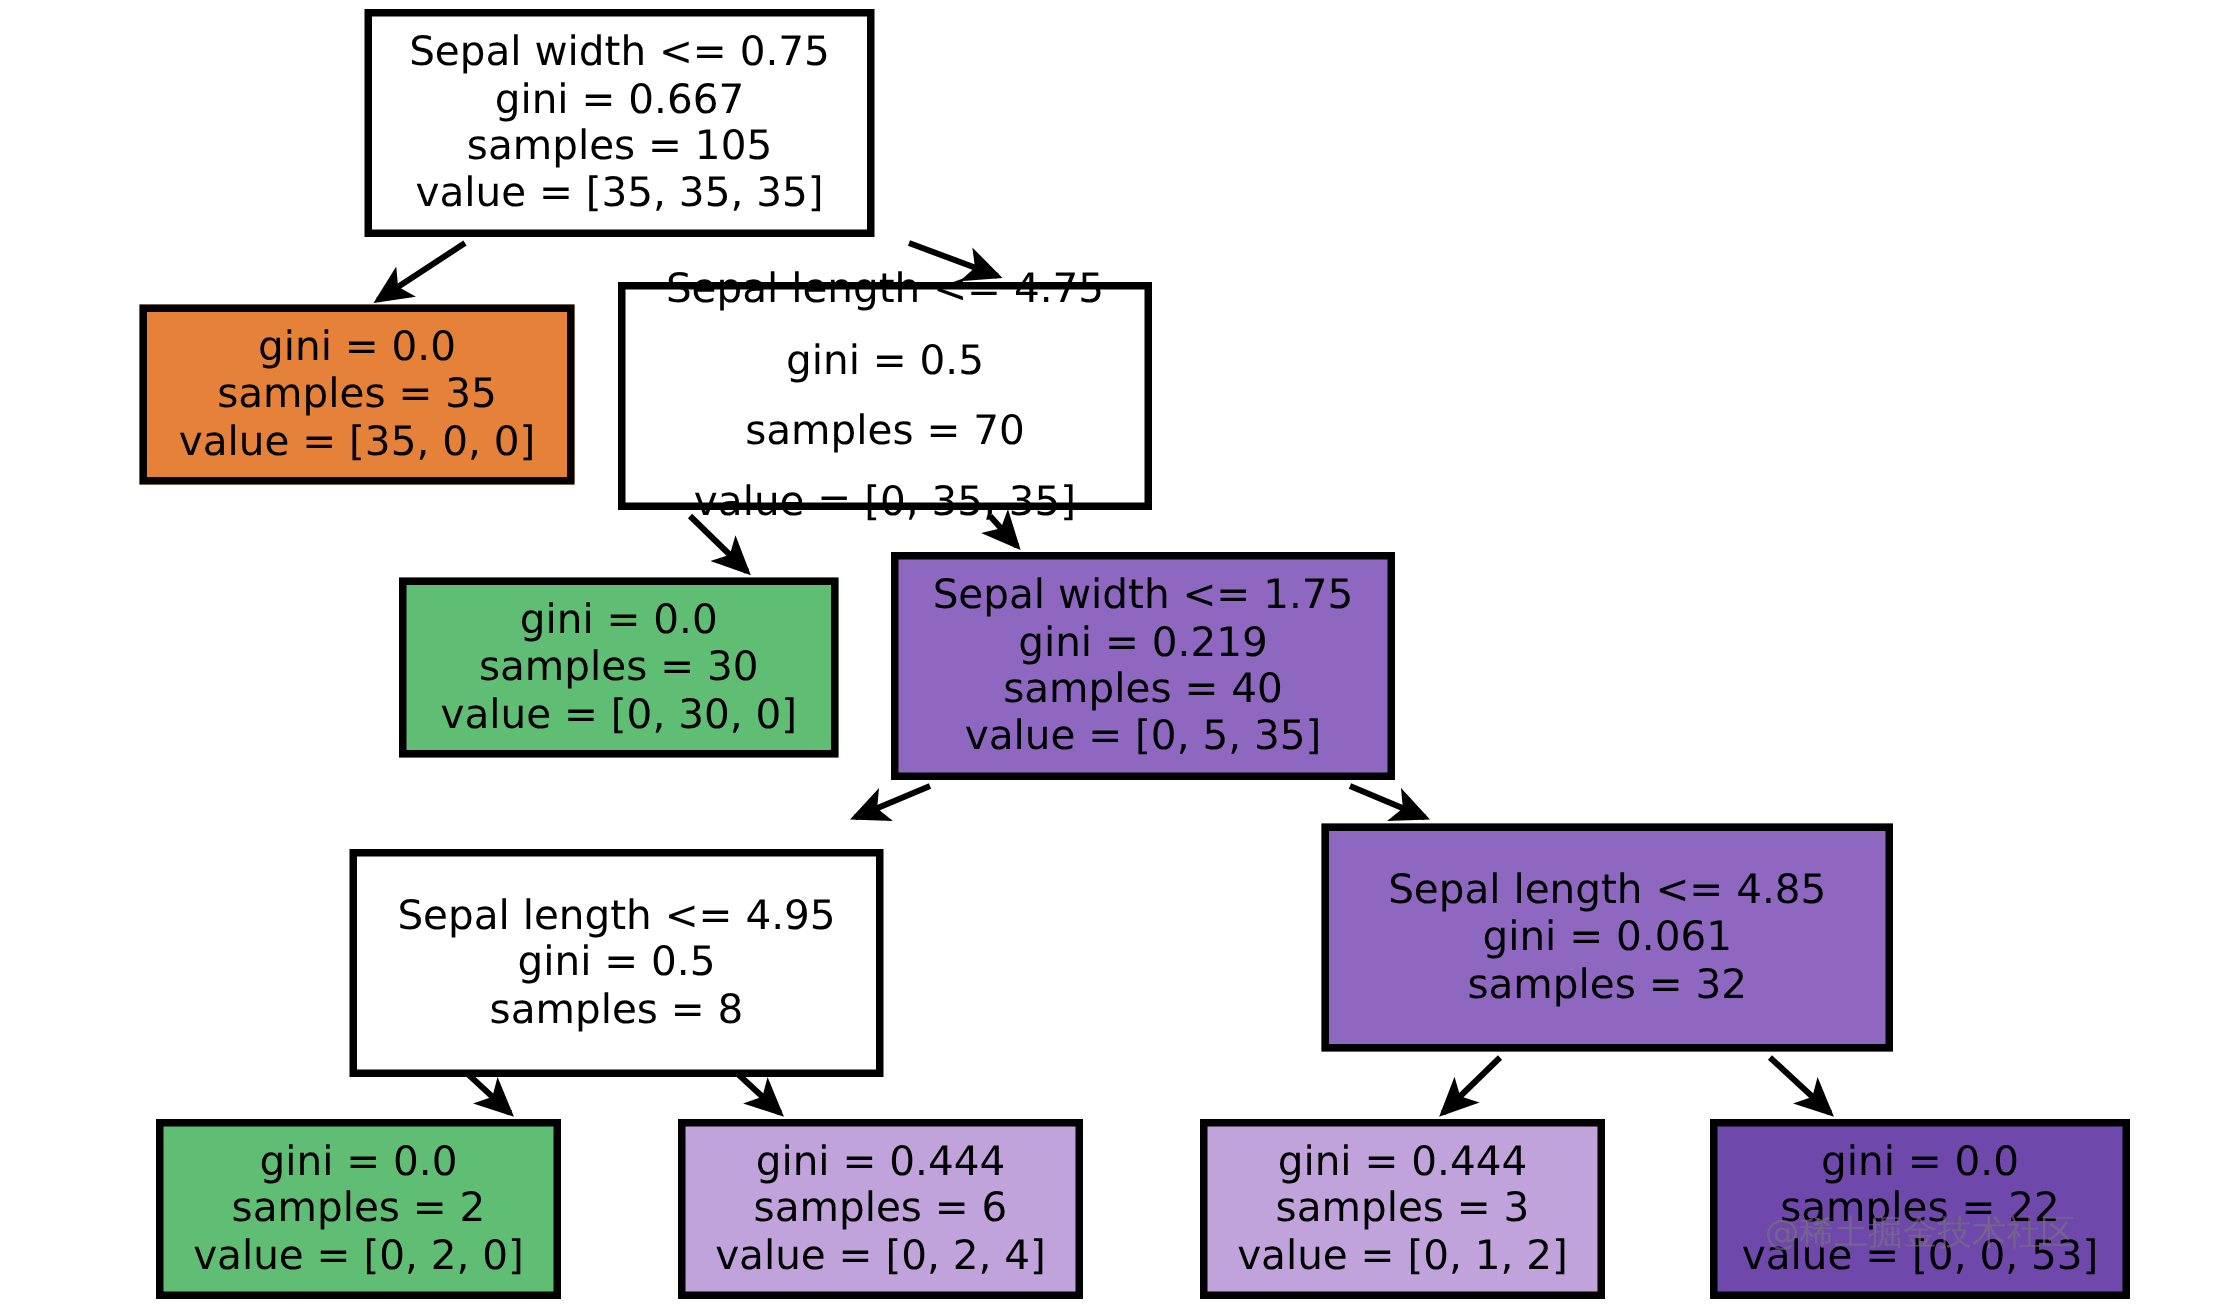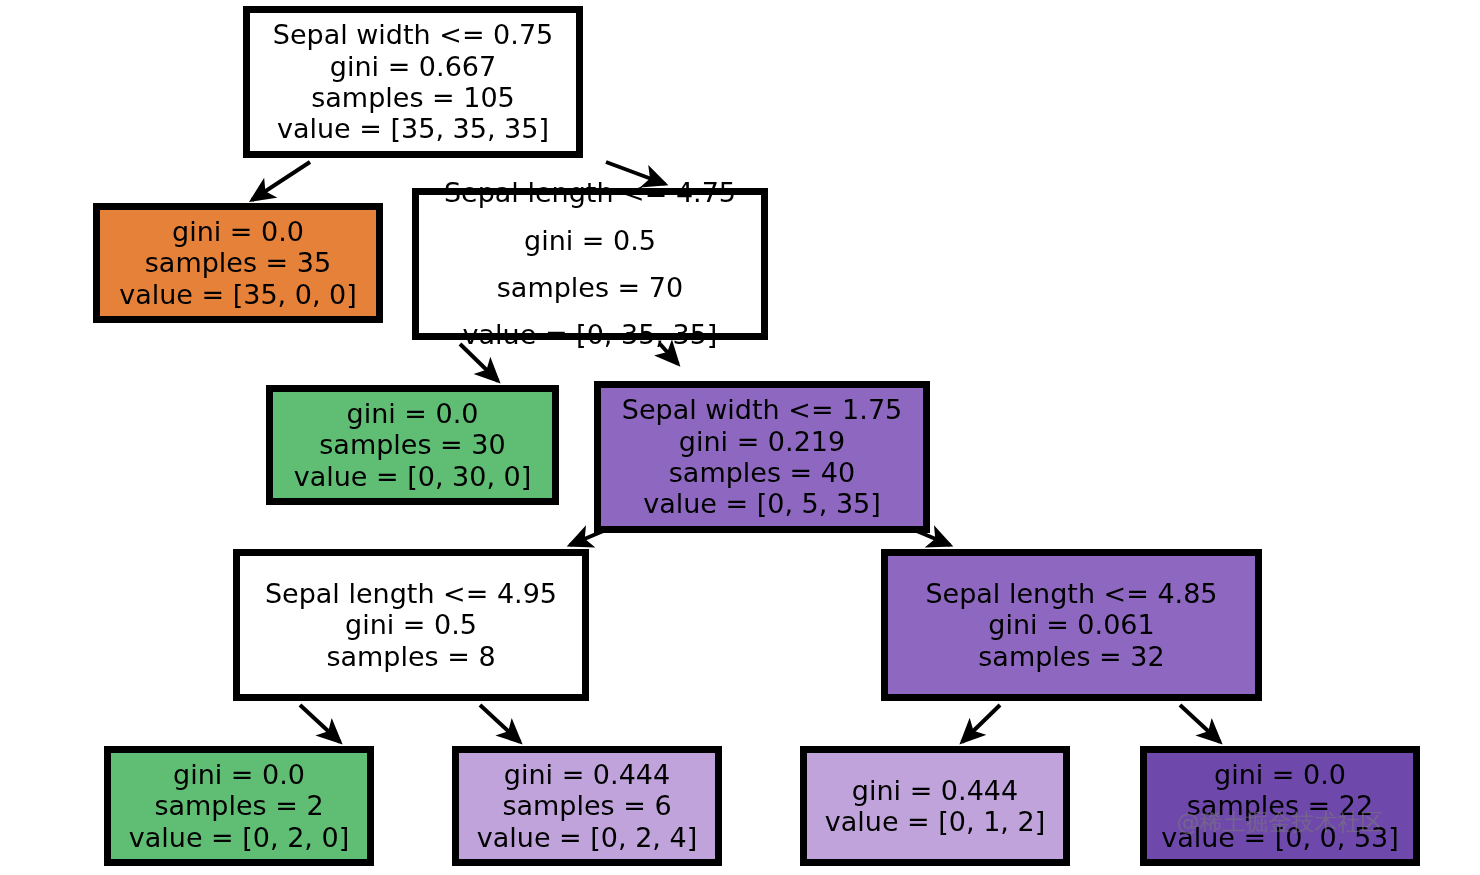--- a/index.html
+++ b/index.html
@@ -21,21 +21,21 @@
     position: absolute;
     left: 0;
     top: 0;
     width: 1480px;
     height: 875px;
     pointer-events: none;
   }
   .node {
     position: absolute;
     box-sizing: border-box;
-    border: 7px solid #d946ef;
+    border: 5px solid #d946ef;
     background: #ffffff;
     display: flex;
     flex-direction: column;
     align-items: center;
     justify-content: center;
     line-height: 1.16;
     color: #000000;
     font-size: 27px;
     font-family: "DejaVu Sans", sans-serif;
     white-space: nowrap;
@@ -96,27 +96,27 @@
         <span class="line">Sepal length &lt;= 4.75</span>
         <span class="line">gini = 0.5</span>
         <span class="line">samples = 70</span>
         <span class="line">value = [0, 35, 35]</span>
       </div>
       <div class="node" style="left: 266px; top: 385px; width: 293px; height: 120px; background: rgb(96, 189, 116); border-color: rgb(0, 0, 0); color: rgb(0, 0, 0);">
         <span class="line">gini = 0.0</span>
         <span class="line">samples = 30</span>
         <span class="line">value = [0, 30, 0]</span>
       </div>
-      <div class="node" style="left: 594px; top: 368px; width: 336px; height: 152px; background: rgb(142, 104, 192); border-color: rgb(0, 0, 0); color: rgb(0, 0, 0); margin-top: 13px;">
+      <div class="node" style="left: 594px; top: 368px; width: 336px; height: 152px; background: rgb(142, 104, 192); border-color: rgb(0, 0, 0); color: rgb(0, 0, 0);">
         <span class="line">Sepal width &lt;= 1.75</span>
         <span class="line">gini = 0.219</span>
         <span class="line">samples = 40</span>
         <span class="line">value = [0, 5, 35]</span>
       </div>
-      <div class="node" style="left: 233px; top: 549px; width: 356px; height: 152px; background: rgb(255, 255, 255); border-color: rgb(0, 0, 0); color: rgb(0, 0, 0);">
+      <div class="node" style="left: 233px; top: 566px; width: 356px; height: 152px; background: rgb(255, 255, 255); border-color: rgb(0, 0, 0); color: rgb(0, 0, 0);">
         <span class="line">Sepal length &lt;= 4.95</span>
         <span class="line">gini = 0.5</span>
         <span class="line">samples = 8</span>
       </div>
       <div class="node" style="left: 881px; top: 549px; width: 381px; height: 152px; background: rgb(142, 104, 192); border-color: rgb(0, 0, 0); color: rgb(0, 0, 0);">
         <span class="line">Sepal length &lt;= 4.85</span>
         <span class="line">gini = 0.061</span>
         <span class="line">samples = 32</span>
       </div>
       <div class="node" style="left: 104px; top: 746px; width: 270px; height: 120px; background: rgb(96, 189, 116); border-color: rgb(0, 0, 0); color: rgb(0, 0, 0);">
@@ -124,20 +124,21 @@
         <span class="line">samples = 2</span>
         <span class="line">value = [0, 2, 0]</span>
       </div>
       <div class="node" style="left: 452px; top: 746px; width: 270px; height: 120px; background: rgb(191, 163, 218); border-color: rgb(0, 0, 0); color: rgb(0, 0, 0);">
         <span class="line">gini = 0.444</span>
         <span class="line">samples = 6</span>
         <span class="line">value = [0, 2, 4]</span>
       </div>
       <div class="node" style="left: 800px; top: 746px; width: 270px; height: 120px; background: rgb(191, 163, 218); border-color: rgb(0, 0, 0); color: rgb(0, 0, 0);">
         <span class="line">gini = 0.444</span>
+        <span class="line">samples = 3</span>
         <span class="line">value = [0, 1, 2]</span>
       </div>
       <div class="node" style="left: 1140px; top: 746px; width: 280px; height: 120px; background: rgb(111, 72, 172); border-color: rgb(0, 0, 0); color: rgb(0, 0, 0);">
         <span class="line">gini = 0.0</span>
         <span class="line">samples = 22</span>
         <span class="line">value = [0, 0, 53]</span>
       </div>
     </div>
 
   <div class="watermark" style="left: 1280px; top: 822px; transform: translate(-50%, -50%);">@稀土掘金技术社区</div>

